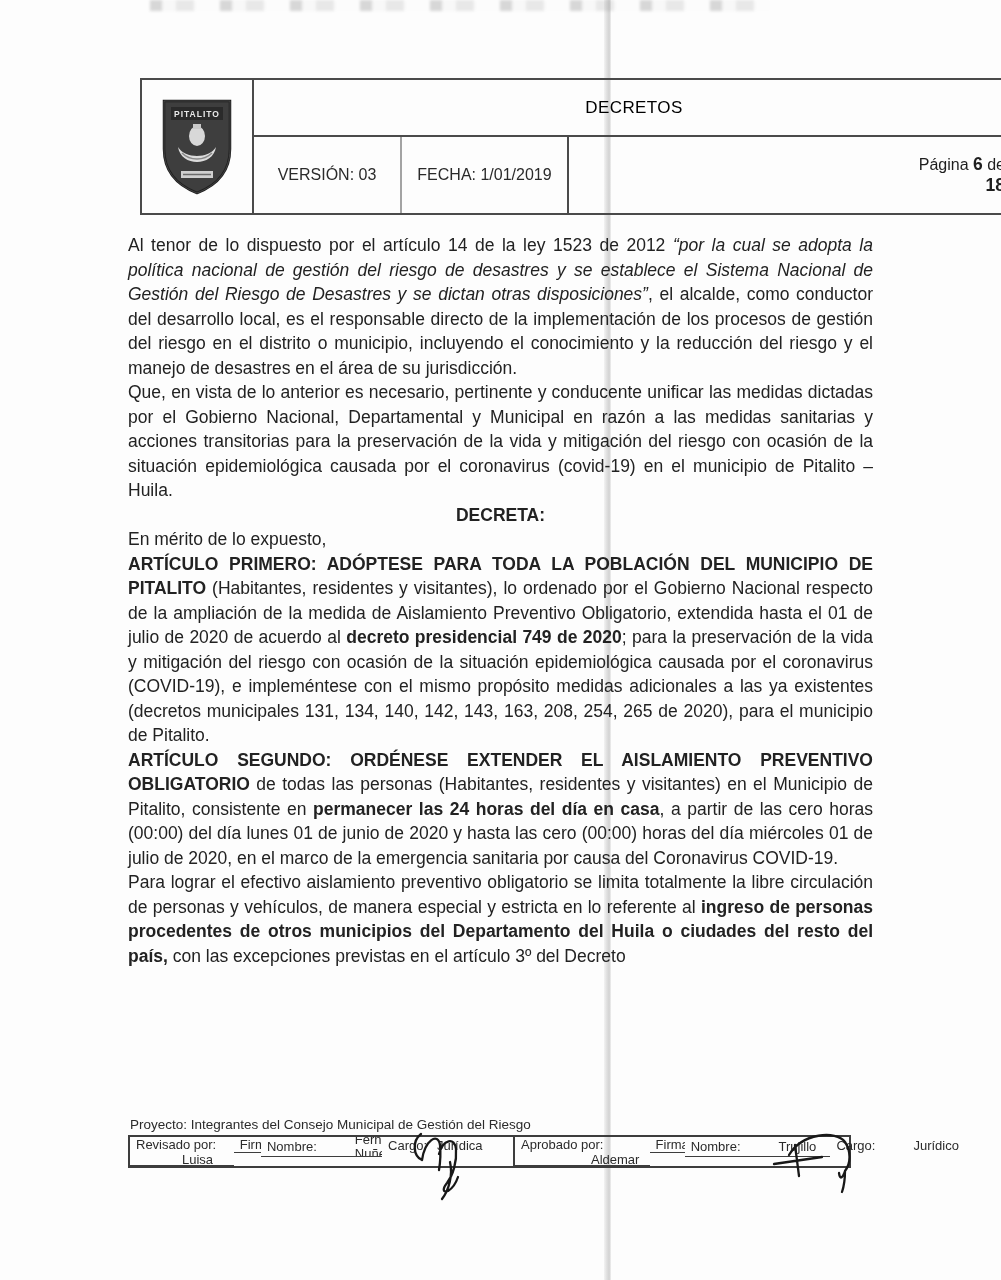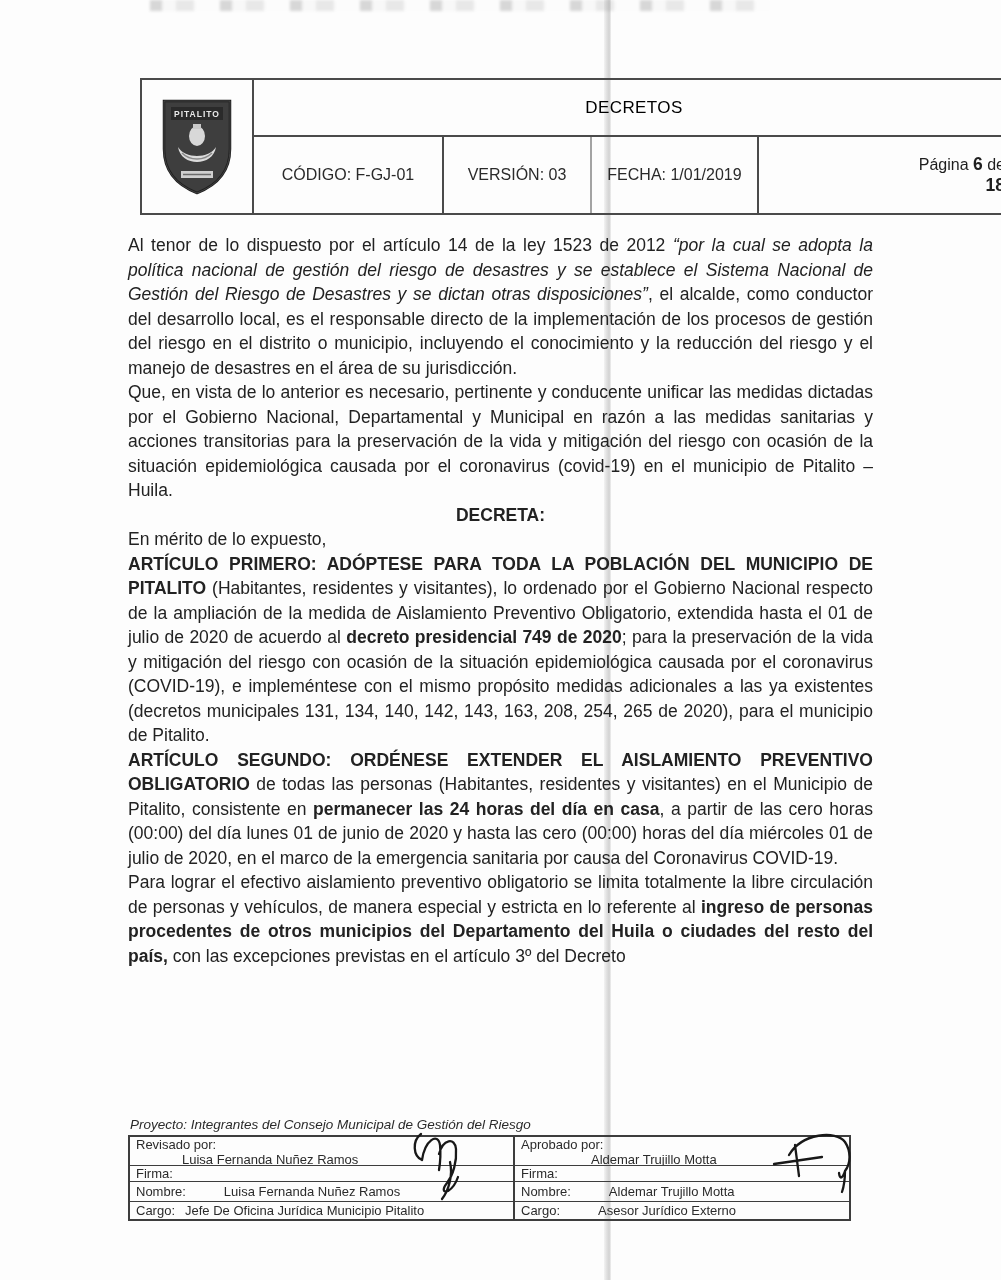--- a/index.html
+++ b/index.html
@@ -38,24 +38,24 @@
   p.para{margin:0;font-size:17.5px;line-height:24.5px;color:#222;}
   .align-justify{text-align:justify;}
   .align-center{text-align:center;}
   .align-left{text-align:left;}
   .b{font-weight:bold;}
   .i{font-style:italic;}
   .mb18{margin-bottom:18px;} .mb17{margin-bottom:17px;} .mb9{margin-bottom:9px;}
   .mb27{margin-bottom:27px;} .mb16{margin-bottom:16px;} .mb0{margin-bottom:0;}
 
   
-  .proyecto{position:absolute;left:130px;top:1117px;font-size:13.5px;color:#2b2b2b;z-index:1;font-style:italic;}
+  .proyecto{position:absolute;left:130px;top:1117px;font-size:13.5px;color:#2b2b2b;z-index:1;}
   .ftable{position:absolute;left:128px;top:1135px;width:723px;display:flex;
     border:2px solid #3d3d3d;box-sizing:border-box;z-index:1;}
-  .fcol{box-sizing:border-box;display:flex;flex-direction:column;}
+  .fcol{box-sizing:border-box;display:flex;flex-direction:row;}
   .fcol-left{width:385px;border-right:2px solid #3d3d3d;}
   .fcol-right{flex:1;}
   .frow{box-sizing:border-box;border-bottom:1px solid #3d3d3d;padding:1px 6px;
     font-size:13px;line-height:14px;color:#2b2b2b;overflow:hidden;}
   .frow:last-child{border-bottom:none;}
   .r-por{height:29px;} .r-firma{height:16px;display:flex;align-items:center;}
   .r-nombre{height:20px;display:flex;align-items:center;} .r-cargo{height:17px;display:flex;align-items:center;}
   .fpor-name{margin-left:46px;margin-top:1px;}
   .fpor-name-r{margin-left:70px;margin-top:1px;}
   .fval{margin-left:38px;} .fval-sm{margin-left:10px;}
@@ -82,21 +82,20 @@
         <rect x="35" y="29" width="8" height="5" fill="#c9c9c9"></rect>
         <path d="M20,52 C27,64 51,64 58,52 C55,72 23,72 20,52 Z" fill="#dcdcdc"></path>
         <path d="M24,58 C32,66 46,66 54,58" fill="none" stroke="#8a8a8a" stroke-width="1.5"></path>
         <rect x="23" y="76" width="32" height="7" fill="#cfcfcf"></rect>
         <line x1="25" y1="79.5" x2="53" y2="79.5" stroke="#6a6a6a" stroke-width="1.5"></line>
       </svg>
     </div>
     <div class="hdr-right">
       <div class="hdr-title-row">DECRETOS</div>
       <div class="hdr-cells">
-        <div class="hdr-cell c-codigo">CÓDIGO: F-GJ-01</div>
         <div class="hdr-cell c-version">VERSIÓN: 03</div>
         <div class="hdr-cell c-fecha">FECHA: 1/01/2019</div>
         <div class="c-pagina">
           <div><span>Página</span> <span class="pg-num">6</span> <span>de</span></div>
           <div class="pg-num">18</div>
         </div>
       </div>
     </div>
   </div>
 

